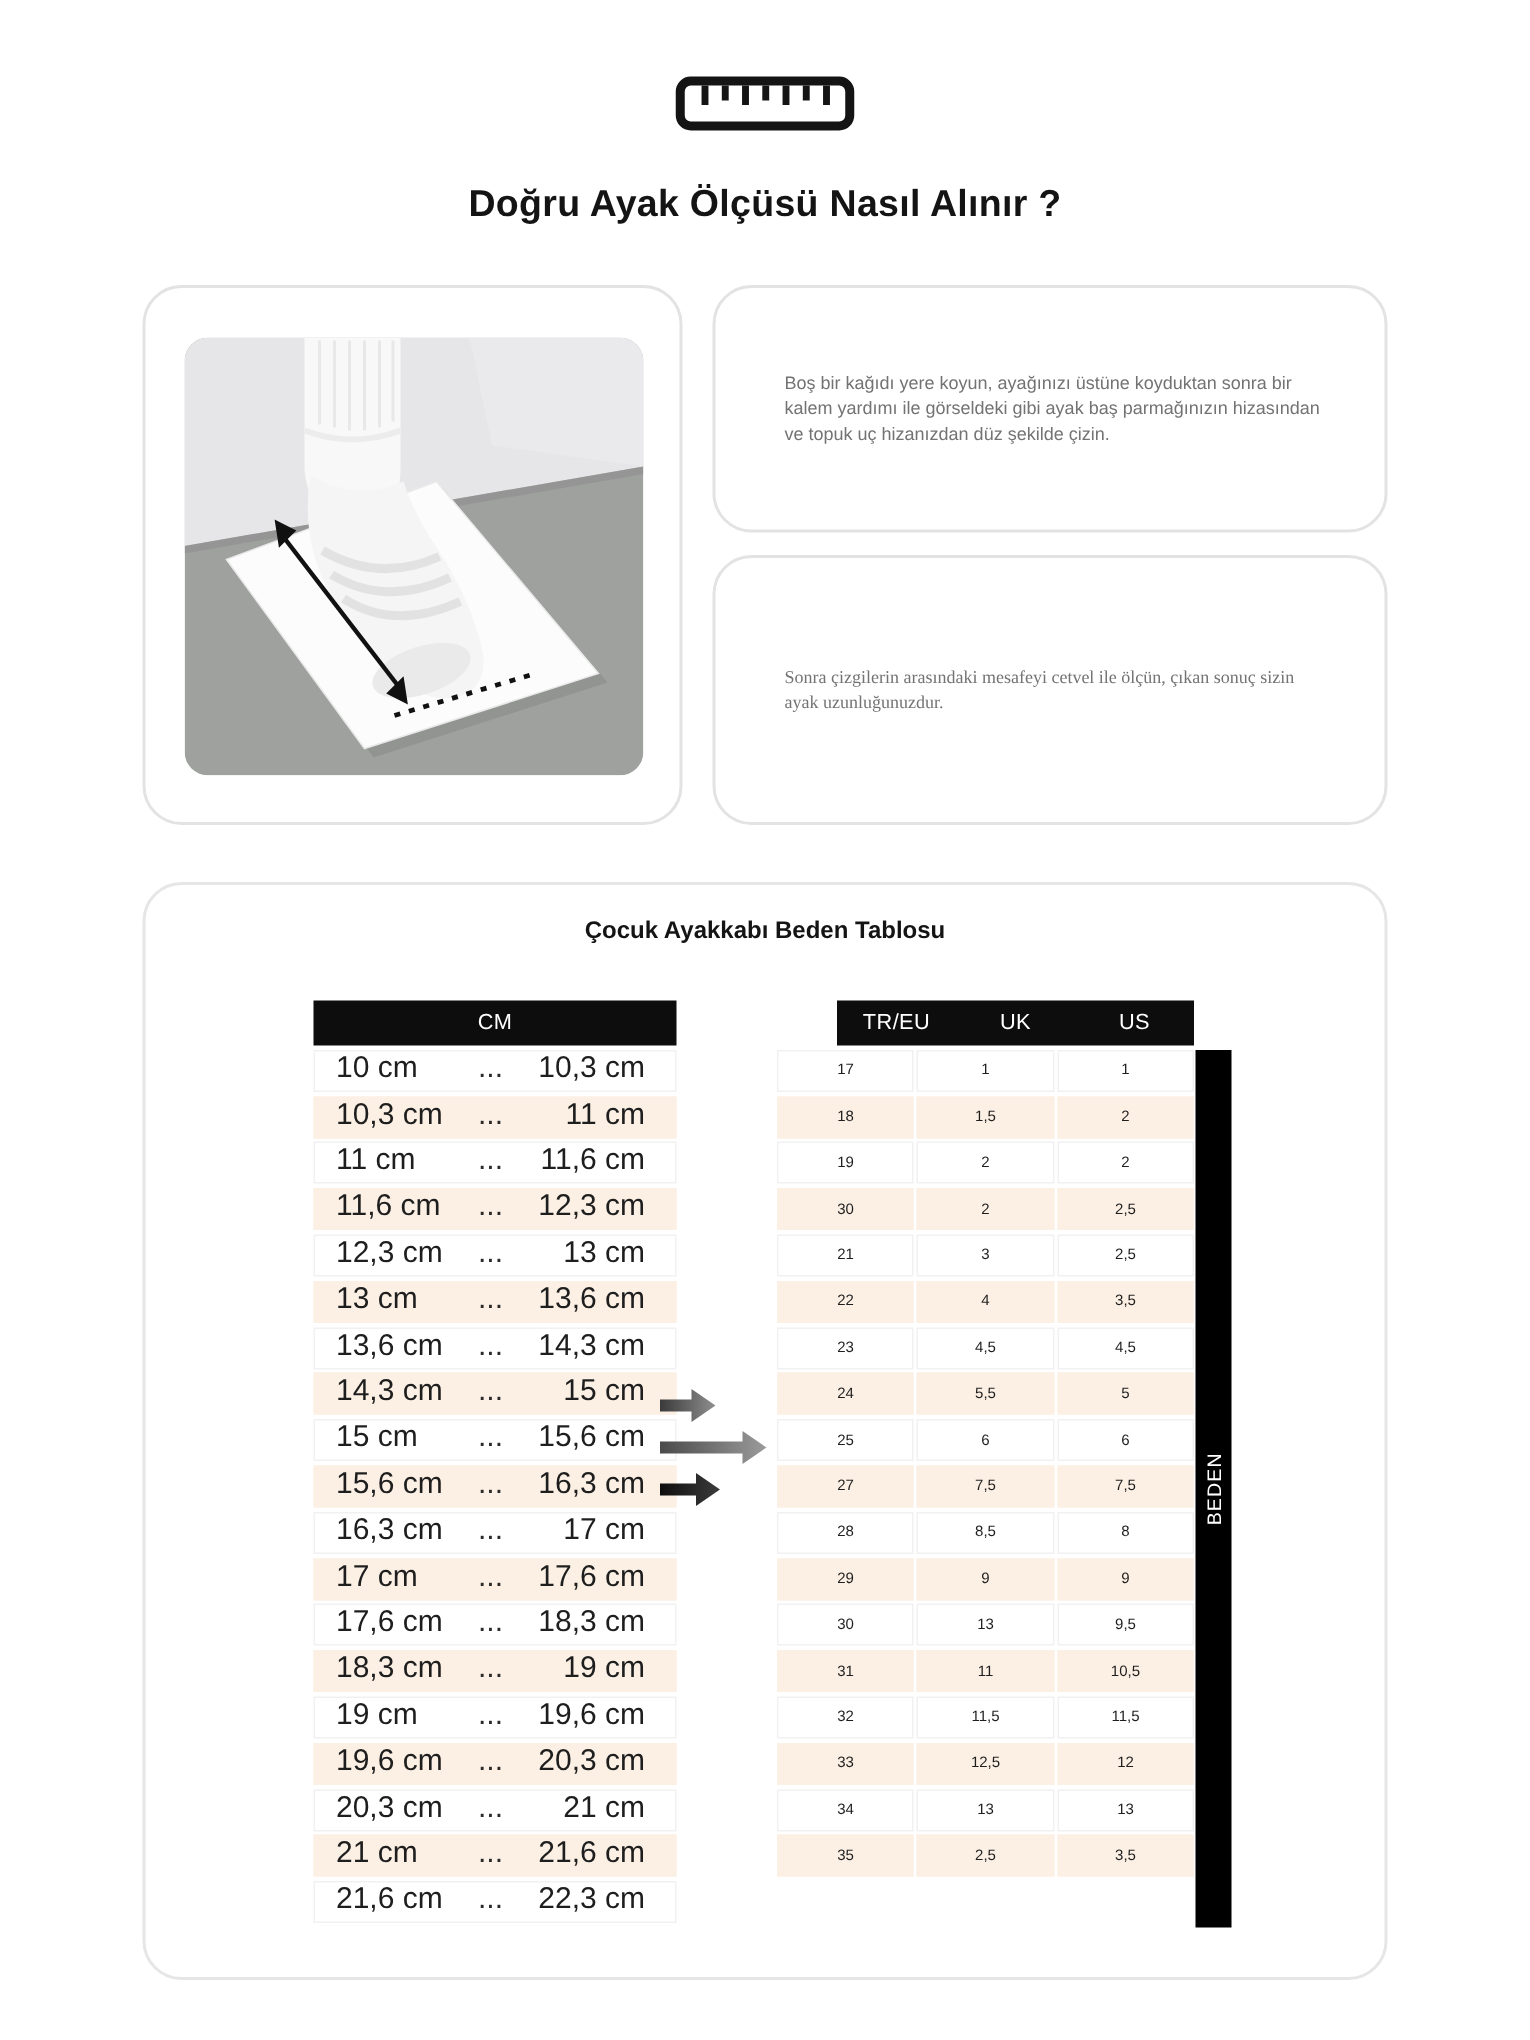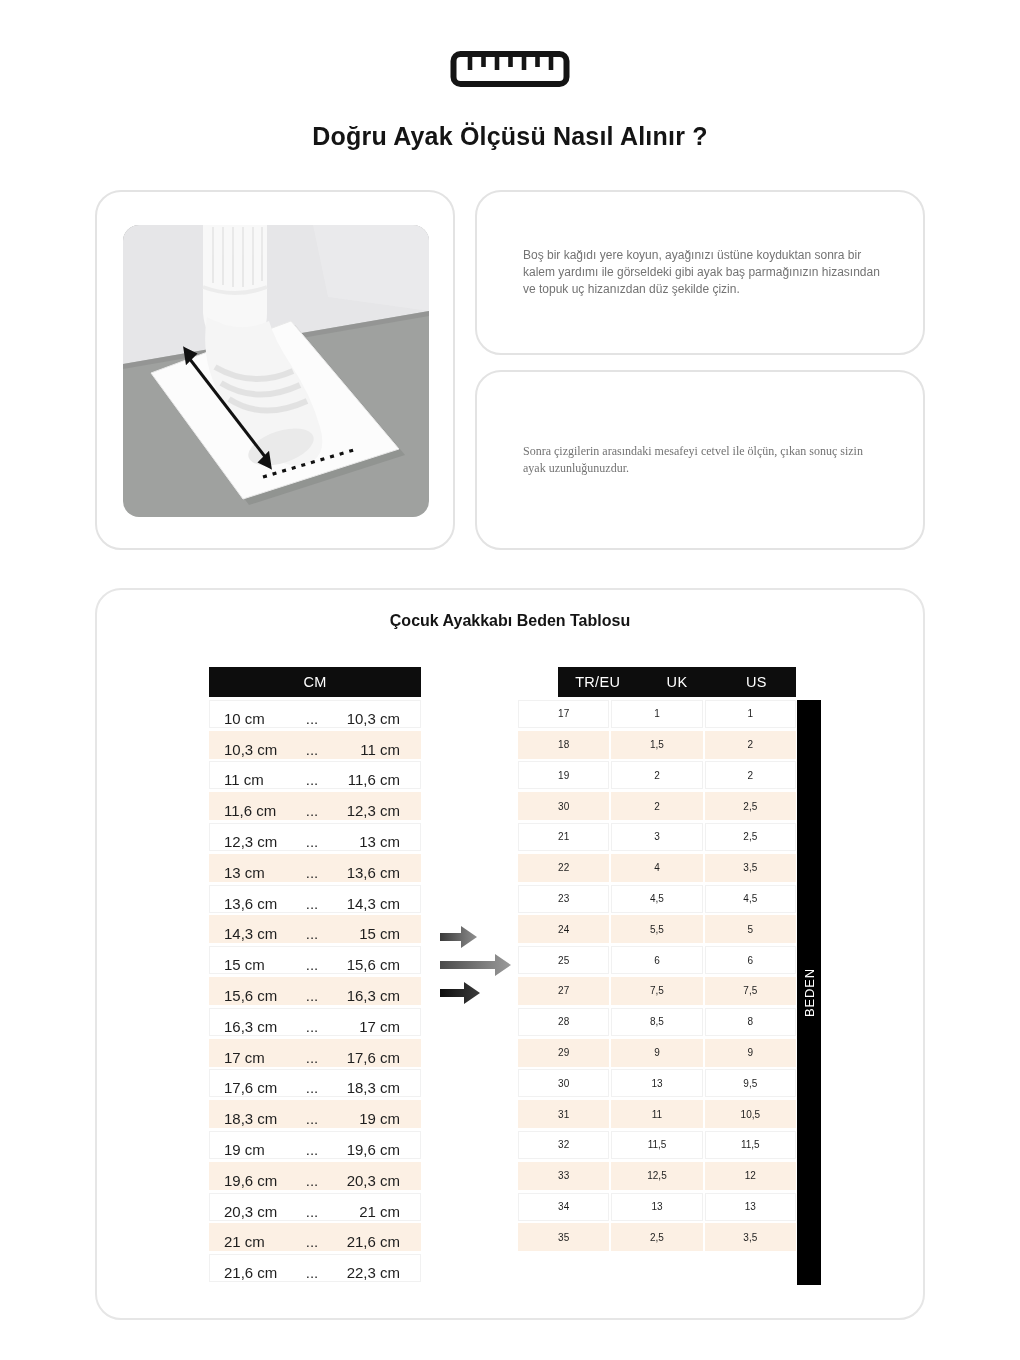--- a/index.html
+++ b/index.html
@@ -48,24 +48,24 @@
     font-size:16px; font-weight:700; color:#141414;
   }
 
   .tbl-header {
     height:30px; background:#0d0d0d; color:#fff;
     display:flex; align-items:center; justify-content:center;
     font-size:14.5px; font-weight:500; margin-bottom:2.8px; letter-spacing:.3px;
   }
   .row { height:28px; margin-bottom:2.8px; }
 
-  .cm-table { position:absolute; left:112px; top:77px; width:212px; }
+  .cm-table { position:absolute; left:112px; top:77px; width:242px; }
   .cm-row {
-    display:flex; align-items:flex-end; background:#fff;
-    border:1px solid #f1f1f1; font-size:15px;
+    display:flex; align-items:flex-start; background:#fff;
+    border:1px solid #f1f1f1; font-size:20px;
   }
   .cm-from { flex:1; text-align:left; padding-left:14px; }
   .cm-sep  { width:26px; text-align:center; color:#2a2a2a; }
   .cm-to   { flex:1; text-align:right; padding-right:20px; }
   .cm-body .cm-row:nth-child(even) { background:#fcf0e4; border-color:#fcf0e4; }
 
   .size-table { position:absolute; left:421px; top:77px; width:278px; }
   .size-table .tbl-header { justify-content:space-between; padding:0 0;margin-left:40px; }
   .size-table .tbl-header span { flex:1; text-align:center; }
   .size-row { display:flex; gap:2px; background:transparent; }

